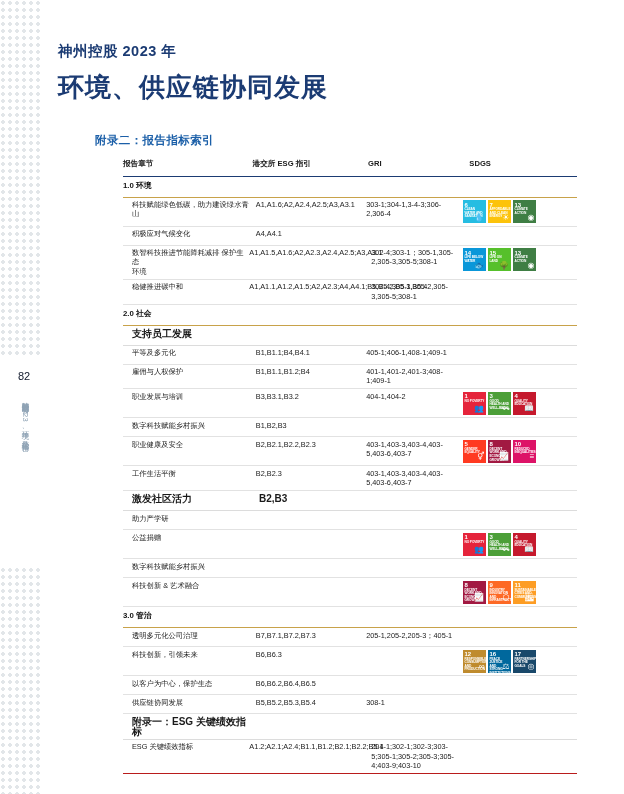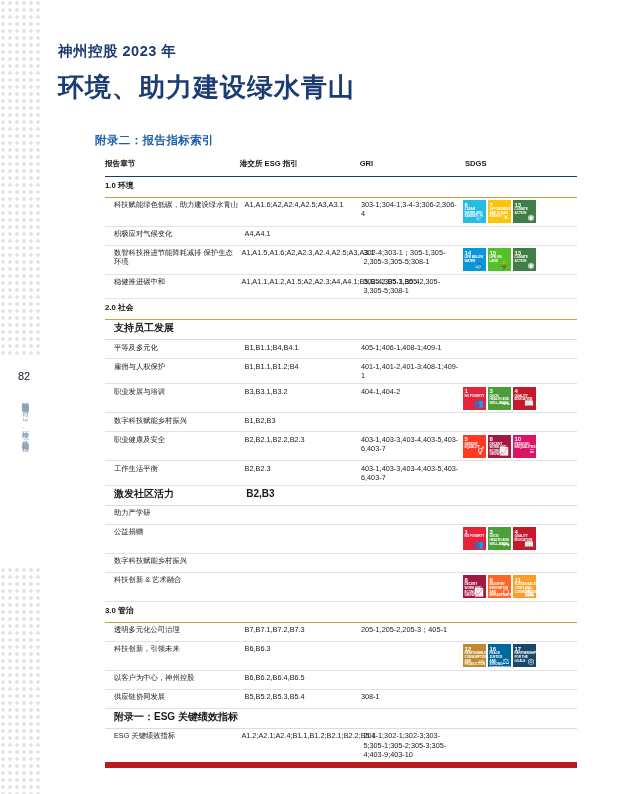--- a/index.html
+++ b/index.html
@@ -95,20 +95,21 @@
     width: 472px;
     font-size: 7.3px;
     color: #1a1a1a;
   }
   .row {
     position: relative;
     display: flex;
     align-items: flex-start;
     min-height: 13px;
     padding: 2.5px 0 2.5px 0;
+    margin-left: 18px;
   }
   .c-chapter { width: 133px; padding-right: 4px; }
   .c-sse     { width: 118px; padding-right: 4px; }
   .c-gri     { width: 103px; padding-right: 4px; }
   .c-sdgs    { width: 114px; }
 
   .hdr-row {
     font-weight: bold;
     font-size: 7.6px;
     padding-bottom: 4px;
@@ -130,21 +131,21 @@
     padding-bottom: 3px;
   }
   .sub-row .c-chapter { padding-left: 9px; }
   .data-row {
     border-bottom: 1px solid #e2e2e2;
   }
   .data-row .c-chapter { padding-left: 9px; }
   .tight { line-height: 9.4px; }
 
   .lastline {
-    border-bottom: 6px solid #b91c1c;
+    border-bottom: 1px solid #b91c1c;
   }
 
   
   .sdg-wrap {
     display: flex;
     flex-wrap: wrap;
     gap: 2px;
     width: 114px;
   }
   .sdg {
@@ -185,21 +186,21 @@
 <body>
 
 <div class="left-band"></div>
 <div class="band-white-block"></div>
 
 <div class="page-number">82</div>
 <div class="side-caption">神州数码控股有限公司 2023 年环境、社会及管治报告</div>
 
 <div class="hdr">
   <div class="hdr-line1">神州控股 2023 年</div>
-  <div class="hdr-line2">环境、助力建设绿水青山</div>
+  <div class="hdr-line2">环境、供应链协同发展</div>
 </div>
 
 <div class="sec-title">附录二：报告指标索引</div>
 
 <div class="tbl" id="index-table">
     <div class="row hdr-row">
       <div class="c-chapter tight">报告章节</div>
       <div class="c-sse tight">港交所 ESG 指引</div>
       <div class="c-gri tight">GRI</div>
       <div class="c-sdgs tight">SDGS</div>
@@ -459,21 +460,21 @@
           </div>
           <div class="sdg" style="background: rgb(25, 72, 106);">
             <span class="num">17</span>
             <span class="nm">PARTNERSHIPS FOR THE GOALS</span>
             <span class="gly">◎</span>
           </div>
         </div>
       </div>
     </div>
     <div class="row data-row">
-      <div class="c-chapter tight">以客户为中心，神州控股</div>
+      <div class="c-chapter tight">以客户为中心，保护生态</div>
       <div class="c-sse tight">B6,B6.2,B6.4,B6.5</div>
       <div class="c-gri tight"></div>
       <div class="c-sdgs">
         <div class="sdg-wrap"></div>
       </div>
     </div>
     <div class="row data-row">
       <div class="c-chapter tight">供应链协同发展</div>
       <div class="c-sse tight">B5,B5.2,B5.3,B5.4</div>
       <div class="c-gri tight">308-1</div>

